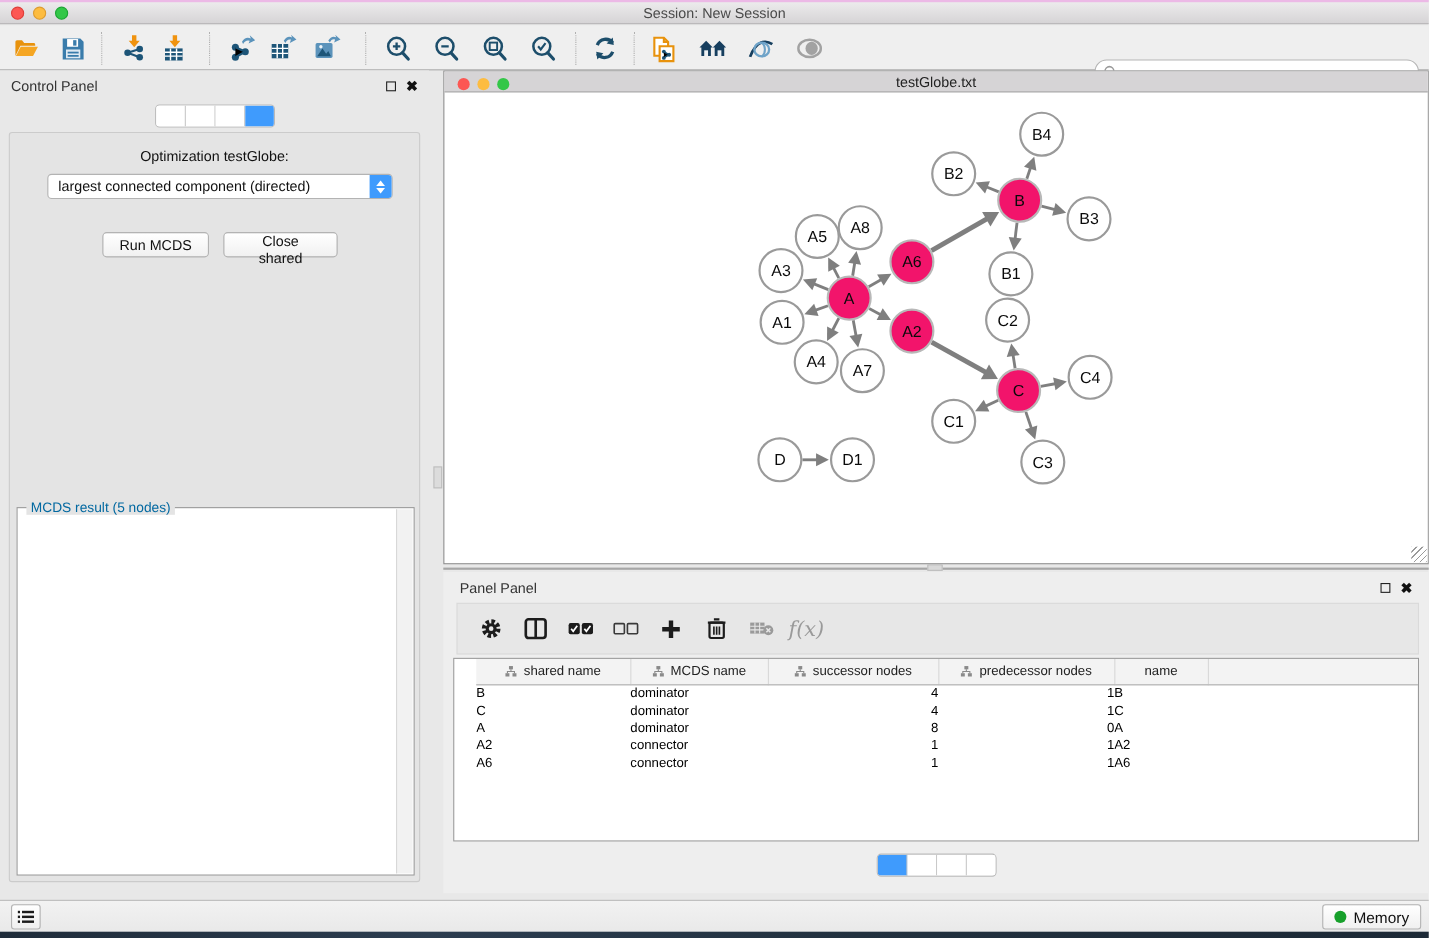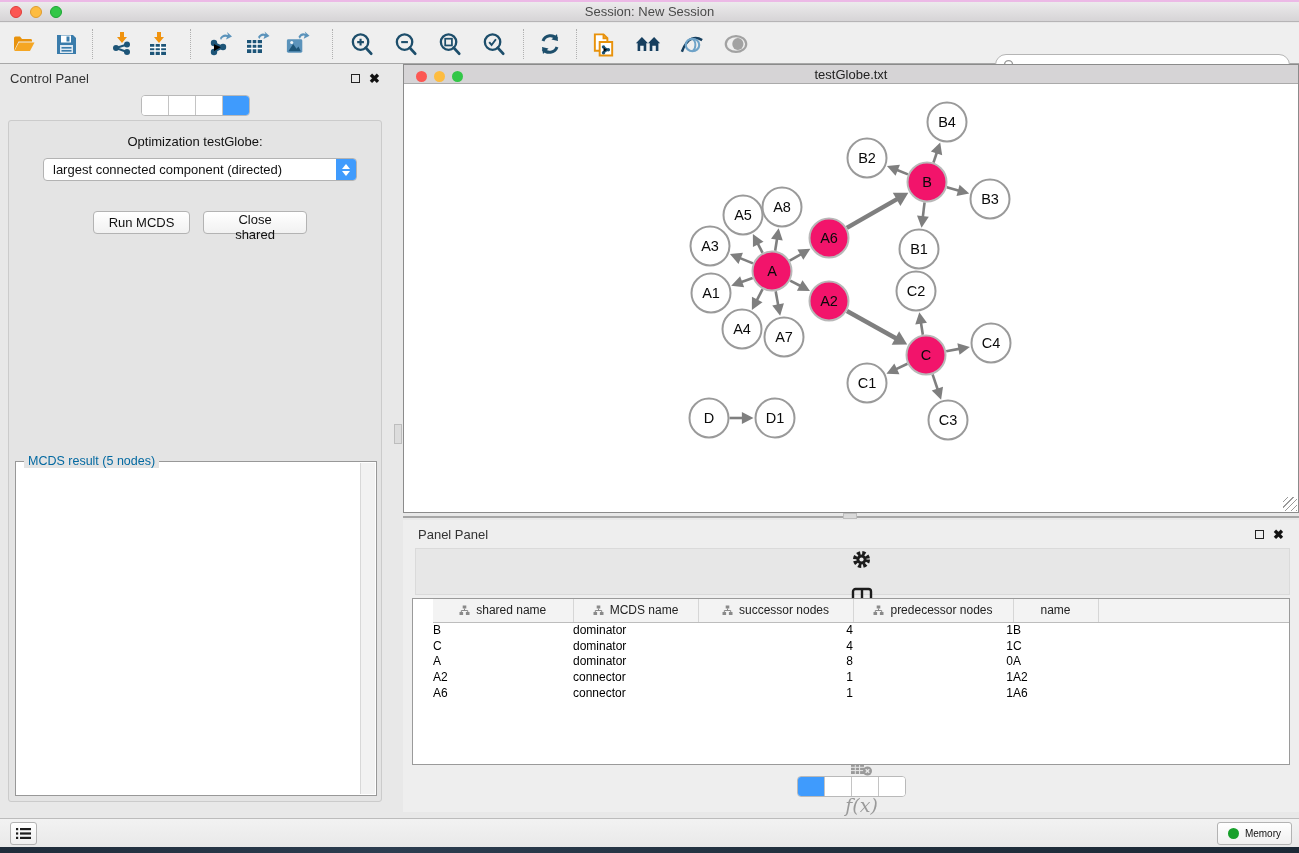--- a/index.html
+++ b/index.html
@@ -60,42 +60,42 @@
   .netwin .wtitle { height:19px; background:linear-gradient(#dcdadc,#cecccе); background:#d6d4d6; border-bottom:1px solid #aaa; position:relative; display:flex; align-items:center; justify-content:center; }
   .wtitle .ttext { font-size:13px; color:#222; }
   .wtl-group { position:absolute; left:12px; top:6px; display:flex; gap:7px; }
   .wtl { width:11px; height:11px; border-radius:50%; }
   .netcanvas { position:absolute; left:1px; top:24px; right:1px; bottom:1px; background:#fff; overflow:hidden; }
   .resize-grip { position:absolute; right:1px; bottom:1px; width:14px; height:14px;
      background:repeating-linear-gradient(135deg, transparent 0 3px, #9a9a9a 3px 4px); cursor:nwse-resize; }
 
   
   .tpanel { position:absolute; left:403px; top:520px; width:896px; height:292px; background:#eeeeee; }
-  .tp-toolbar { position:absolute; left:12px; right:9px; top:28px; height:47px; background:#e7e7e7; border:1px solid #dadada; display:flex; align-items:center; gap:17px; padding-left:18px;flex-direction:column; }
+  .tp-toolbar { position:absolute; left:12px; right:9px; top:28px; height:47px; background:#e7e7e7; border:1px solid #dadada; display:flex; align-items:center; gap:17px; padding-left:18px; }
   .tp-icon { width:24px; height:24px; display:flex; align-items:center; justify-content:center; cursor:pointer; }
   .tp-icon.disabled { cursor:default; }
   .fx { font-family:"DejaVu Serif", serif; font-style:italic; font-size:19px; color:#9a9a9a; }
   .datatable { position:absolute; left:9px; right:9px; top:78px; bottom:47px; background:#fff; border:1px solid #9a9a9a; overflow:hidden; }
   table.grid { border-collapse:collapse; table-layout:fixed; width:100%;margin-left:20px; }
   table.grid th { height:23px; background:#f3f3f3; border-bottom:1px solid #bdbdbd; border-right:1px solid #d6d6d6; font-weight:normal; font-size:12px; color:#222; }
   table.grid th:last-child { border-right:none; }
   table.grid th .hwrap { display:flex; align-items:center; justify-content:center; gap:6px; }
   table.grid td { height:15.8px; font-size:12px; color:#000; padding:0; white-space:nowrap; overflow:hidden; }
   td.c-shared { padding-left:10px; } td.c-role { padding-left:10px; }
   td.c-succ { text-align:right; padding-right:18px; } td.c-pred { text-align:right; padding-right:8px; }
   td.c-name { padding-left:12px; }
   .tp-tabs { position:absolute; bottom:13px; left:0; width:100%; text-align:center; }
   .tp-head { position:absolute; top:0; left:0; width:100%; height:28px; display:flex; align-items:center; padding:0 15px; }
 
   
   .statusbar { position:absolute; left:0; top:818px; width:100%; height:29px; background:linear-gradient(#f2f2f2,#e9e9e9); border-top:1px solid #bcbcbc; }
   .sb-listbtn { position:absolute; left:10px; top:3px; width:27px; height:23px; background:linear-gradient(#fff,#efefef); border:1px solid #b3b3b3; border-radius:3px; display:flex; align-items:center; justify-content:center; cursor:pointer; }
   .sb-mem { position:absolute; right:7px; top:3px; height:23px; background:linear-gradient(#fff,#f0f0f0); border:1px solid #b3b3b3; border-radius:3px; display:flex; align-items:center; gap:6px; padding:0 10px; cursor:pointer; }
   .memdot { width:11px; height:11px; border-radius:50%; background:#17a02b; }
-  .sb-mem span { font-size:10px; color:#111; }
+  .sb-mem span { font-size:14px; color:#111; }
   .deskstrip { position:absolute; left:0; top:847px; width:100%; height:6px; background:linear-gradient(90deg,#1f2c3a,#2c3d50 30%,#22313f 60%,#1c2936); }
 
   svg { display:block; }
 </style>
 </head>
 <body>
 
 <div id="app">
 
   <div class="titlebar">

